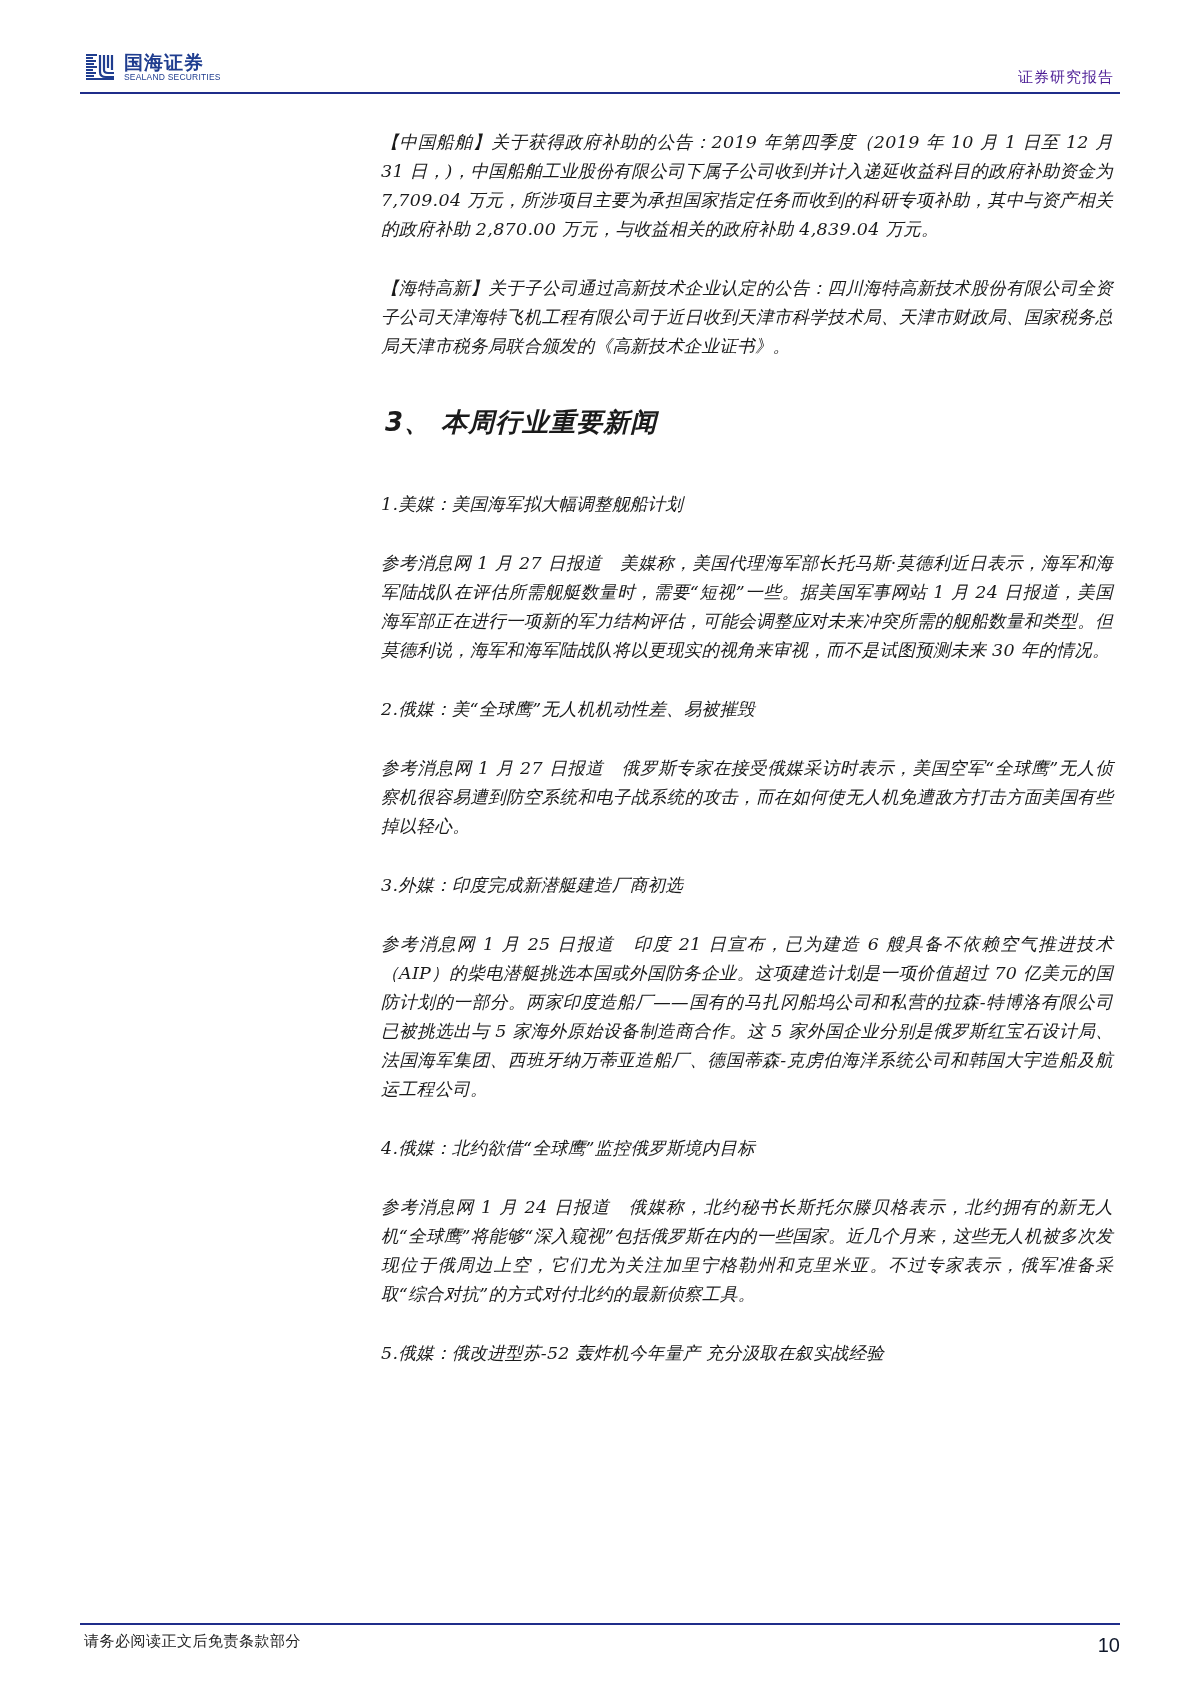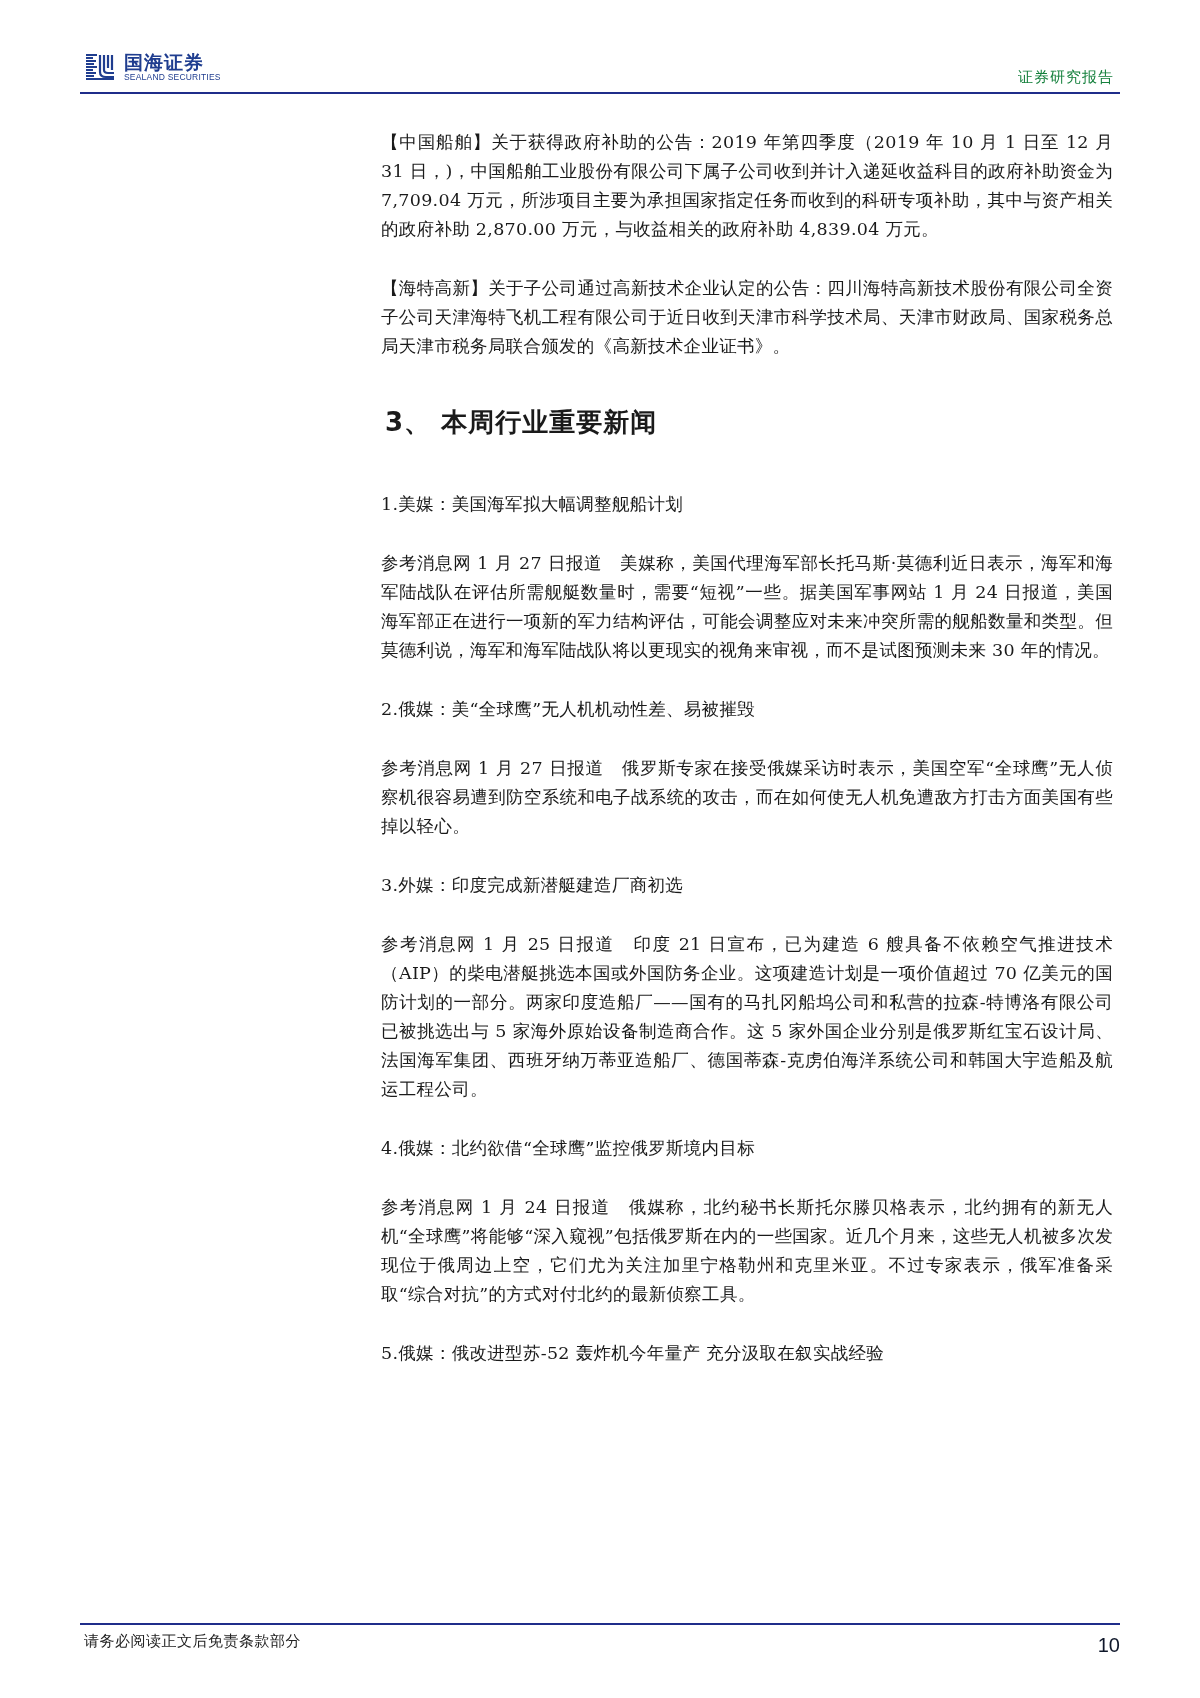--- a/index.html
+++ b/index.html
@@ -7,24 +7,24 @@
     width: 1200px; height: 1698px; position: relative; overflow: hidden;
     font-family: "DejaVu Serif", "Liberation Serif", serif;
     color: #1a1a1a;
   }
   .header { position: absolute; left: 80px; top: 48px; width: 1040px; height: 46px; }
   .logo { position: absolute; left: 4px; top: 4px; display: flex; align-items: flex-start; }
   .logo-mark { width: 32px; height: 30px; }
   .logo-text { margin-left: 8px; }
   .logo-cn { font-family: "DejaVu Sans", "Liberation Sans", sans-serif; font-weight: bold; font-size: 19px; color: #1f3d8f; letter-spacing: 1px; line-height: 20px; }
   .logo-en { font-family: "Liberation Sans", "DejaVu Sans", sans-serif; font-size: 8.5px; color: #1f3d8f; letter-spacing: 0.2px; line-height: 10px; }
-  .header-right { position: absolute; right: 6px; top: 20px; font-size: 15px; color: #15803d; letter-spacing: 1px; }
+  .header-right { position: absolute; right: 6px; top: 20px; font-size: 15px; color: #4c1d95; letter-spacing: 1px; }
   .header-line { position: absolute; left: 0; top: 44px; width: 1040px; height: 2px; background: #1f2d8a; }
 
-  .content { position: absolute; left: 381px; top: 128px; width: 732px; }
+  .content { position: absolute; left: 381px; top: 128px; width: 732px; font-style: italic; }
   .para { font-size: 17.5px; line-height: 29px; margin: 0; text-align: justify; letter-spacing: 0.3px; }
   .gap { height: 30px; }
   .section-title { font-family: "DejaVu Sans", "Liberation Sans", sans-serif; font-weight: bold; font-size: 26px; margin: 4px; letter-spacing: 1px; }
   .news-title { font-size: 17.5px; line-height: 29px; margin: 0; letter-spacing: 0.3px; }
 
   .footer-line { position: absolute; left: 80px; top: 1623px; width: 1040px; height: 2px; background: #1f2d8a; }
   .footer-left { position: absolute; left: 84px; top: 1632px; font-size: 15px; color: #222; letter-spacing: 0.5px; }
   .footer-page { position: absolute; right: 80px; top: 1634px; font-family: "Liberation Sans", "DejaVu Sans", sans-serif; font-size: 20px; color: #0f172a; }
 </style>
 </head>

